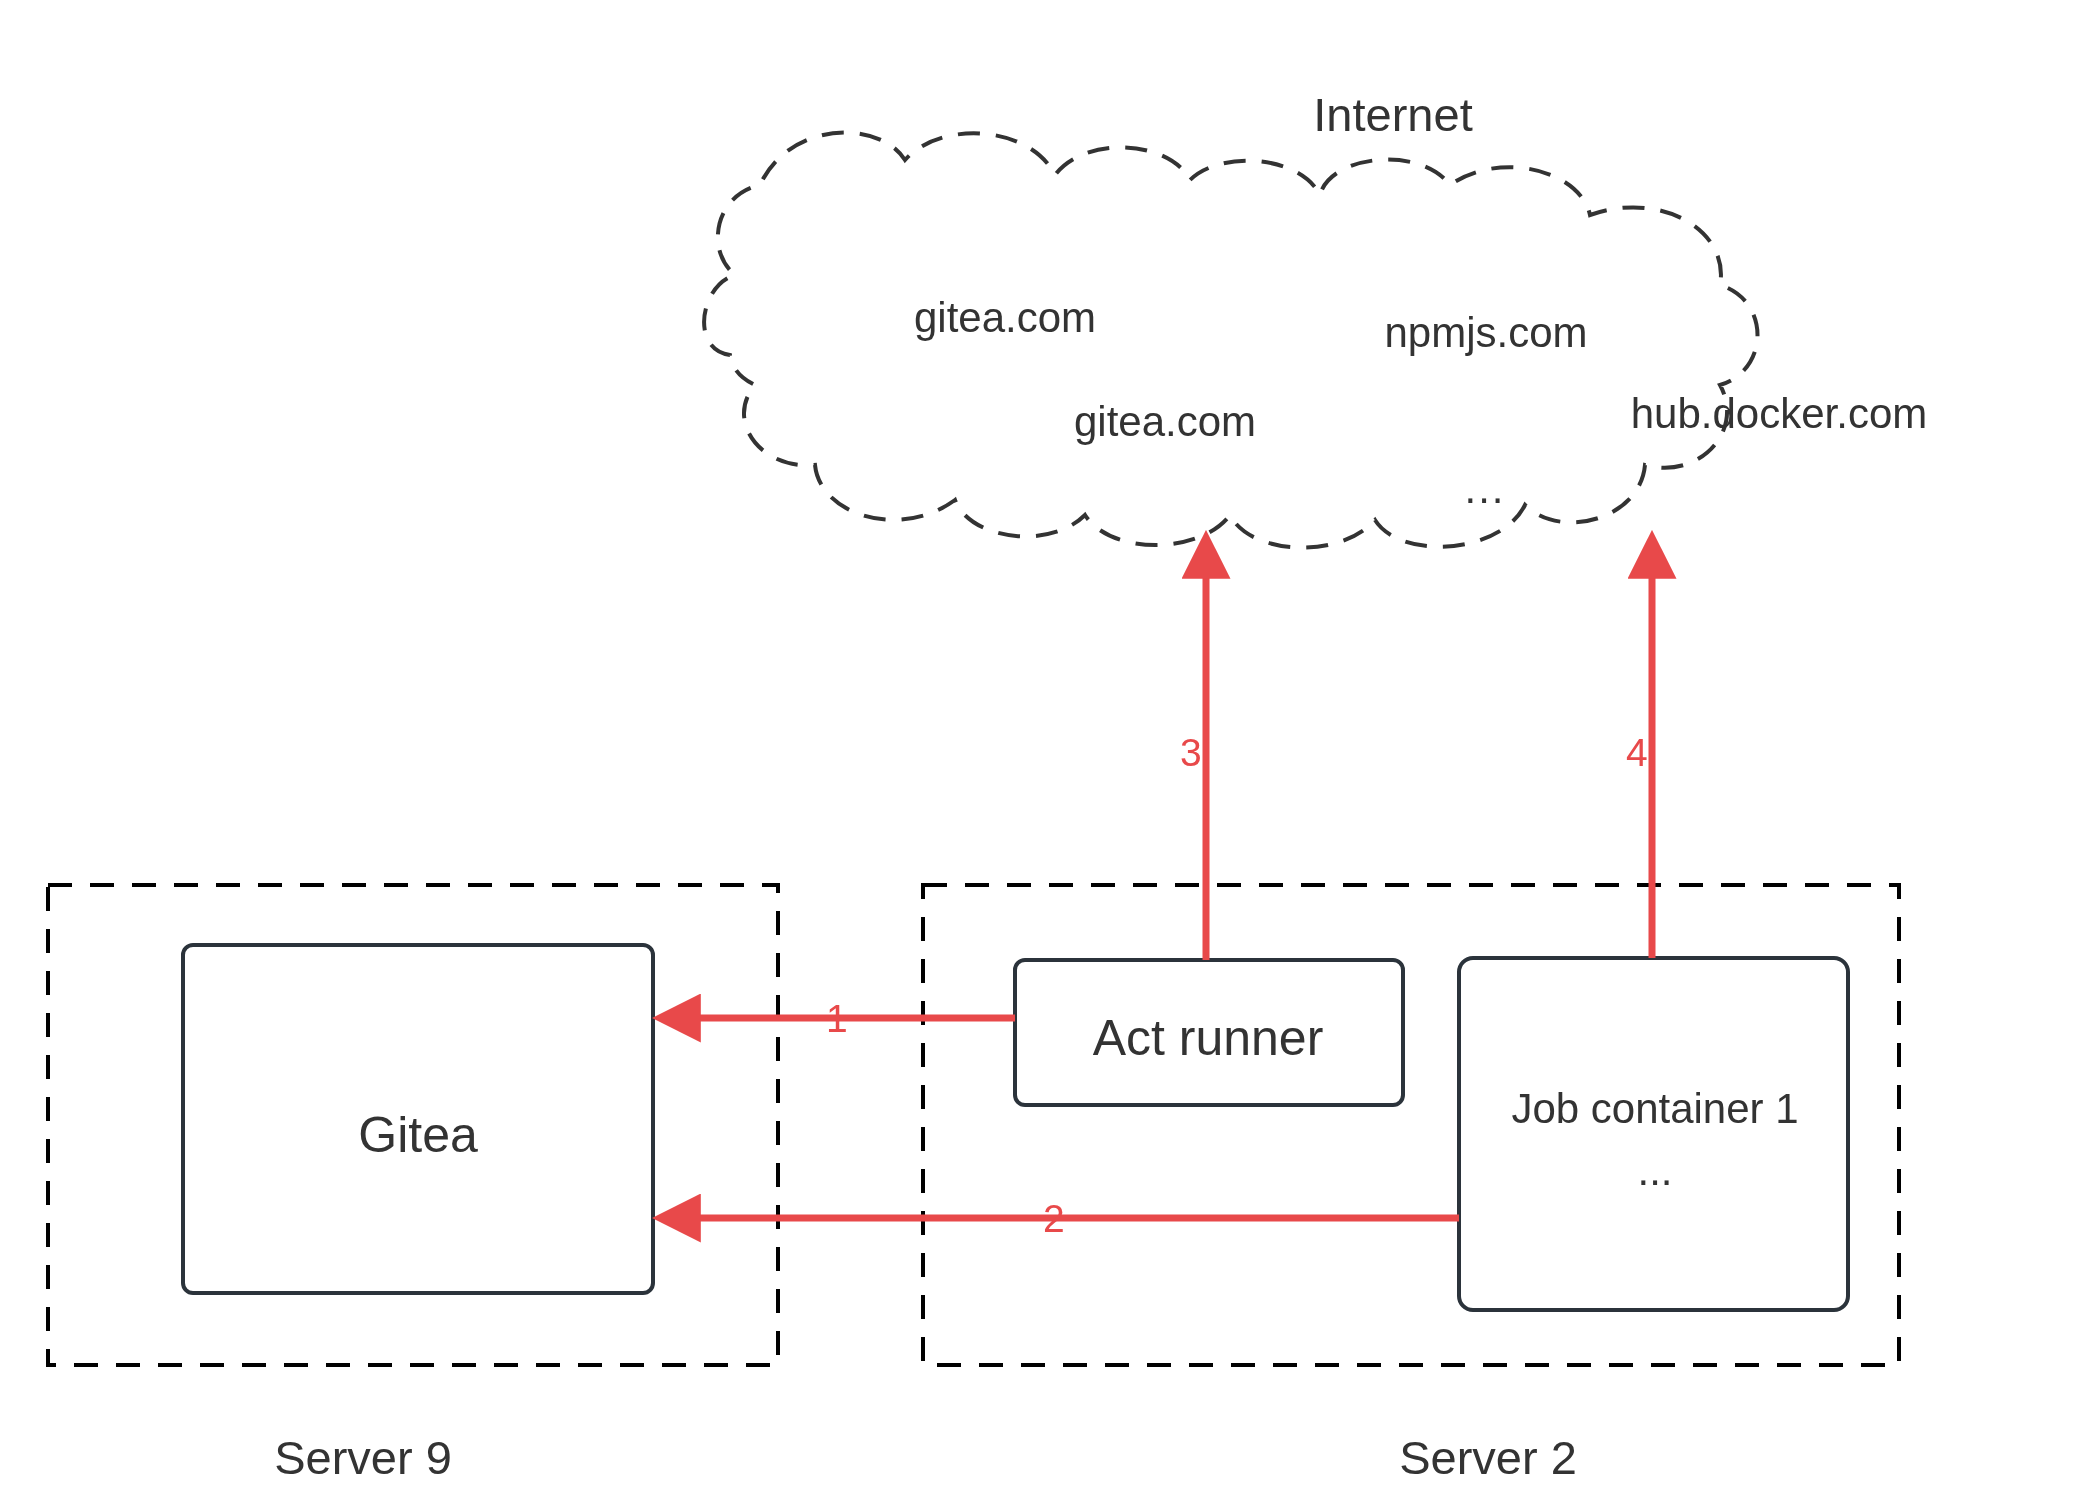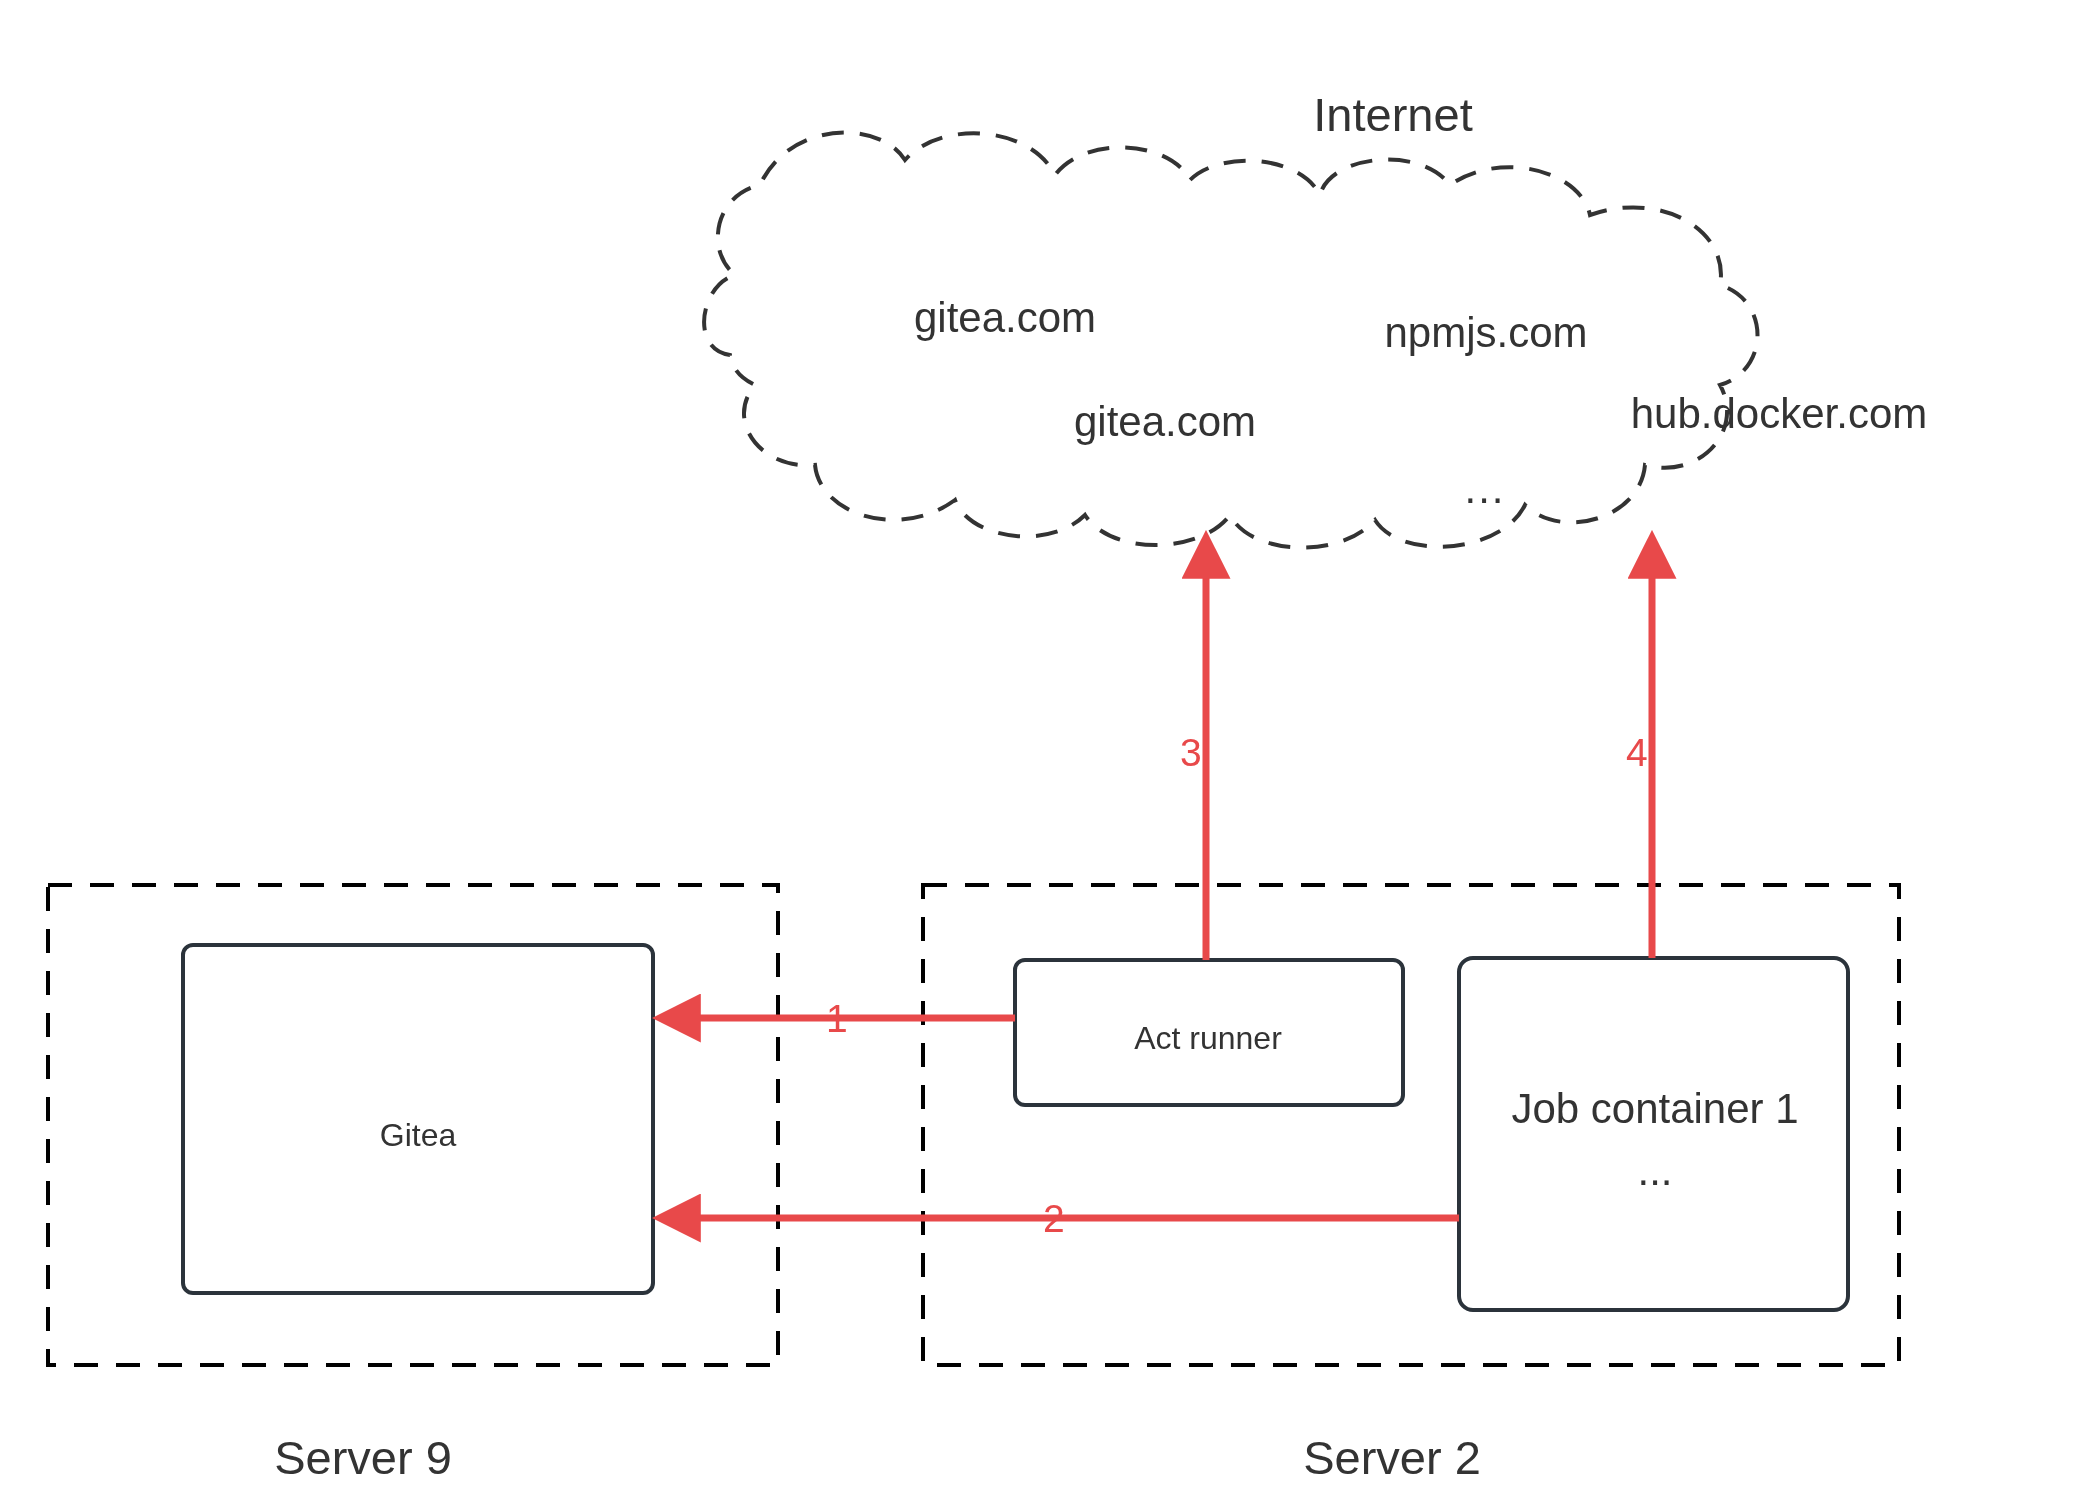--- a/index.html
+++ b/index.html
@@ -31,21 +31,21 @@
     white-space: nowrap;
     line-height: 1;
     margin-top: 23px;
   }
   .lbl-center {
     transform: translate(-50%, -50%);
   }
   .txt-internet   { font-size: 47px; }
   .txt-cloud      { font-size: 42px; }
   .txt-cloud-dots { font-size: 42px; letter-spacing: 2px; }
-  .txt-node       { font-size: 32px; }
+  .txt-node       { font-size: 50px; }
   .txt-server     { font-size: 47px; }
   .txt-num {
     position: absolute;
     font-family: "Liberation Sans", sans-serif;
     font-size: 39px;
     line-height: 1;
     white-space: nowrap;
   }
   .multiline {
     position: absolute;
@@ -128,21 +128,21 @@
 
   <div class="lbl lbl-center txt-node" style="left:1208px; top:1015px;">Act runner</div>
 
   <div class="multiline" style="left:1655px; top:1140px;">
     <div>Job container 1</div>
     <div>...</div>
   </div>
 
   <div class="lbl lbl-center txt-server" style="left:363px; top:1434px;">Server 9</div>
 
-  <div class="lbl lbl-center txt-server" style="left:1392px; top:1434px;">Server 2</div>
+  <div class="lbl lbl-center txt-server" style="left:1488px; top:1434px;">Server 2</div>
 
   <div class="txt-num" style="left:826px; top:999px; color:#e8494a;">1</div>
 
   <div class="txt-num" style="left:1043px; top:1199px; color:#e8494a;">2</div>
 
   <div class="txt-num" style="left:1180px; top:733px; color:#e8494a;">3</div>
 
   <div class="txt-num" style="left:1626px; top:733px; color:#e8494a;">4</div>
 
 </div>

